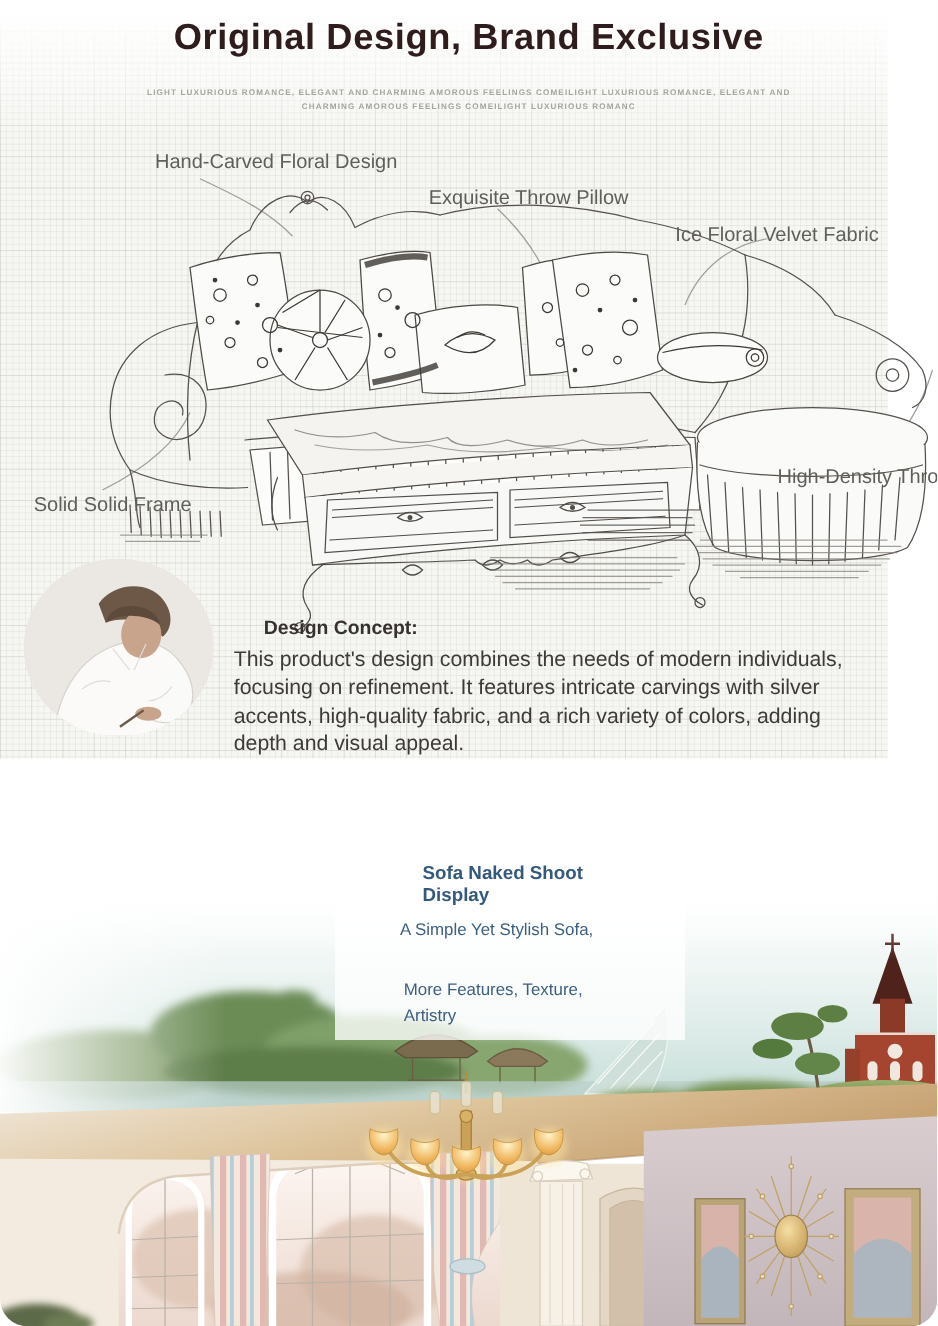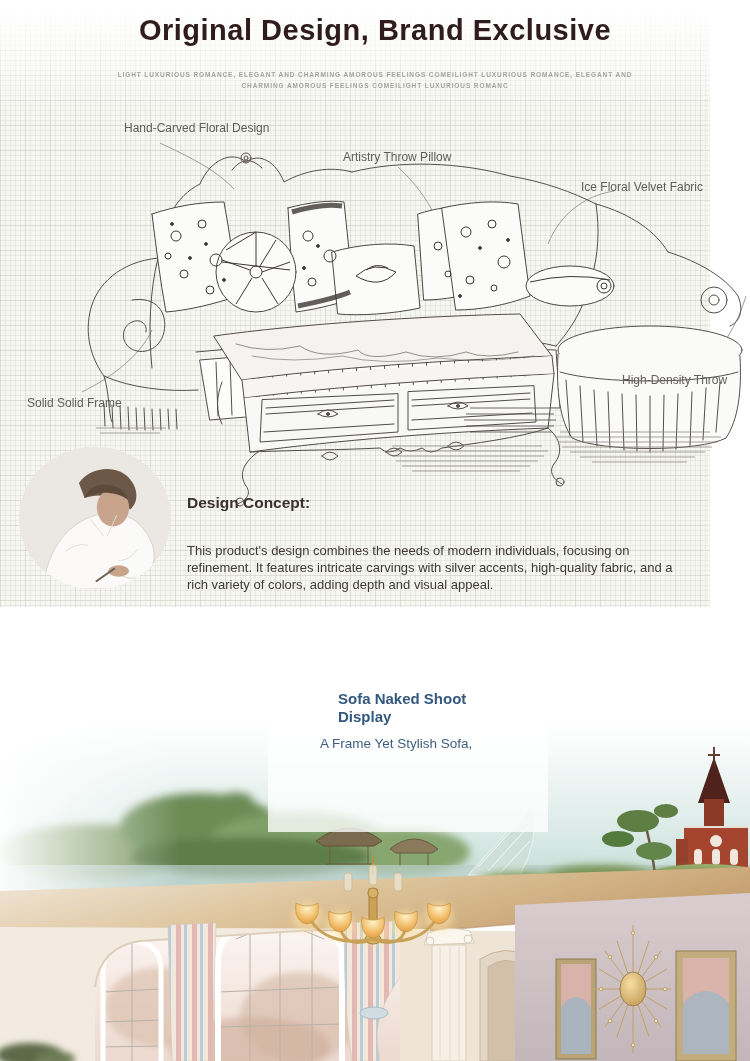--- a/index.html
+++ b/index.html
@@ -12,29 +12,29 @@
       linear-gradient(to bottom, rgba(203,203,194,.28) 1px, transparent 1px),
       linear-gradient(to right, rgba(190,190,180,.30) 1px, transparent 1px),
       linear-gradient(to bottom, rgba(190,190,180,.30) 1px, transparent 1px);
     background-size:5px 5px,5px 5px,25px 25px,25px 25px;}
   .hero-glow{position:absolute;left:0;top:0;width:750px;height:110px;
     background:linear-gradient(#ffffff 8%,rgba(255,255,255,.55) 55%,rgba(255,255,255,0));}
   .page-title{position:absolute;left:0;top:14px;width:750px;text-align:center;
     font-size:29px;font-weight:bold;letter-spacing:.5px;color:#2f1c1c;}
   .subtitle{position:absolute;left:0;top:69px;width:750px;text-align:center;color:#a5a49e;
     font-size:6.5px;letter-spacing:.9px;line-height:1.75;font-weight:bold;}
-  .callout{position:absolute;font-size:12px;color:#5f5e59;white-space:nowrap;}
+  .callout{position:absolute;font-size:16px;color:#5f5e59;white-space:nowrap;}
   .sketch-svg{position:absolute;left:0;top:0;width:750px;height:607px;}
   .portrait{position:absolute;left:19px;top:447px;width:152px;height:142px;border-radius:50%;
     overflow:hidden;background:#ebe8e4;}
-  .dc-head{position:absolute;left:187px;top:494px;font-size:15.5px;font-weight:bold;color:#37322f;}
-  .dc-body{position:absolute;left:187px;top:542px;width:500px;font-size:13px;line-height:1.32;
+  .dc-head{position:absolute;left:187px;top:494px;font-size:15.5px;font-weight:bold;color:#37322f;padding-left:24px;}
+  .dc-body{position:absolute;left:187px;top:517px;width:500px;font-size:17px;line-height:1.32;
     color:#3e3a37;}
   
-  .display{position:absolute;left:0;top:607px;width:750px;height:454px;background:#fff;overflow:hidden;}
+  .display{position:absolute;left:0;top:607px;width:750px;height:454px;background:#fff;overflow:hidden;border-radius:22px;}
   .outdoor-svg{position:absolute;left:0;top:20px;width:750px;height:280px;}
   .outdoor-fade{position:absolute;left:0;top:0;width:750px;height:160px;
     background:linear-gradient(#ffffff 30%,rgba(255,255,255,0));}
   .left-fade{position:absolute;left:0;top:0;width:180px;height:320px;
     background:linear-gradient(90deg,rgba(255,255,255,.95),rgba(255,255,255,0));}
   .interior-svg{position:absolute;left:0;top:240px;width:750px;height:214px;}
   .text-panel{position:absolute;left:268px;top:65px;width:280px;height:160px;
     background:rgba(255,255,255,.78);}
   .disp-head{position:absolute;left:70px;top:18px;width:142px;font-size:15px;font-weight:bold;
     line-height:1.22;color:#33597e;}
@@ -173,21 +173,21 @@
       </g>
     </svg>
 
     <div class="page-title">Original Design, Brand Exclusive</div>
     <div class="subtitle">
       <div>LIGHT LUXURIOUS ROMANCE, ELEGANT AND CHARMING AMOROUS FEELINGS COMEILIGHT LUXURIOUS ROMANCE, ELEGANT AND</div>
       <div>CHARMING AMOROUS FEELINGS COMEILIGHT LUXURIOUS ROMANC</div>
     </div>
 
     <div class="callout" style="left:124px;top:121px">Hand-Carved Floral Design</div>
-    <div class="callout" style="left:343px;top:150px">Artistry Throw Pillow</div>
+    <div class="callout" style="left:343px;top:150px">Exquisite Throw Pillow</div>
     <div class="callout" style="right:7px;top:180px">Ice Floral Velvet Fabric</div>
     <div class="callout" style="left:622px;top:373px">High-Density Throw</div>
     <div class="callout" style="left:27px;top:396px">Solid Solid Frame</div>
 
     <div class="portrait">
       <svg viewBox="0 0 150 150" width="152" height="142">
         <rect width="150" height="150" fill="#ebe8e4"></rect>
         <path d="M30,150 L130,150 L122,134 L42,132 Z" fill="#ffffff" stroke="#dcd8d3"></path>
         <path d="M20,150 C24,110 44,84 70,74 C90,66 112,70 124,84 C134,96 138,112 140,150 Z" fill="#fbfaf8" stroke="#d5d1cc"></path>
         <path d="M58,38 C70,20 100,18 112,34 C122,46 120,60 112,66 C100,52 80,48 64,54 Z" fill="#6d5847"></path>
@@ -411,16 +411,17 @@
       </g>
 
       <g filter="url(#soft2)">
         <ellipse cx="30" cy="208" rx="34" ry="12" fill="#5d6b4a"></ellipse>
         <ellipse cx="55" cy="212" rx="20" ry="8" fill="#6e7d55"></ellipse>
       </g>
     </svg>
 
     <div class="text-panel">
       <div class="disp-head">Sofa Naked Shoot Display</div>
-      <div class="disp-l1">A Frame Yet Stylish Sofa,</div>
+      <div class="disp-l1">A Simple Yet Stylish Sofa,</div>
+      <div class="disp-l3">More Features, Texture, Artistry</div>
     </div>
   </div>
 </div>
 
 </body></html>

